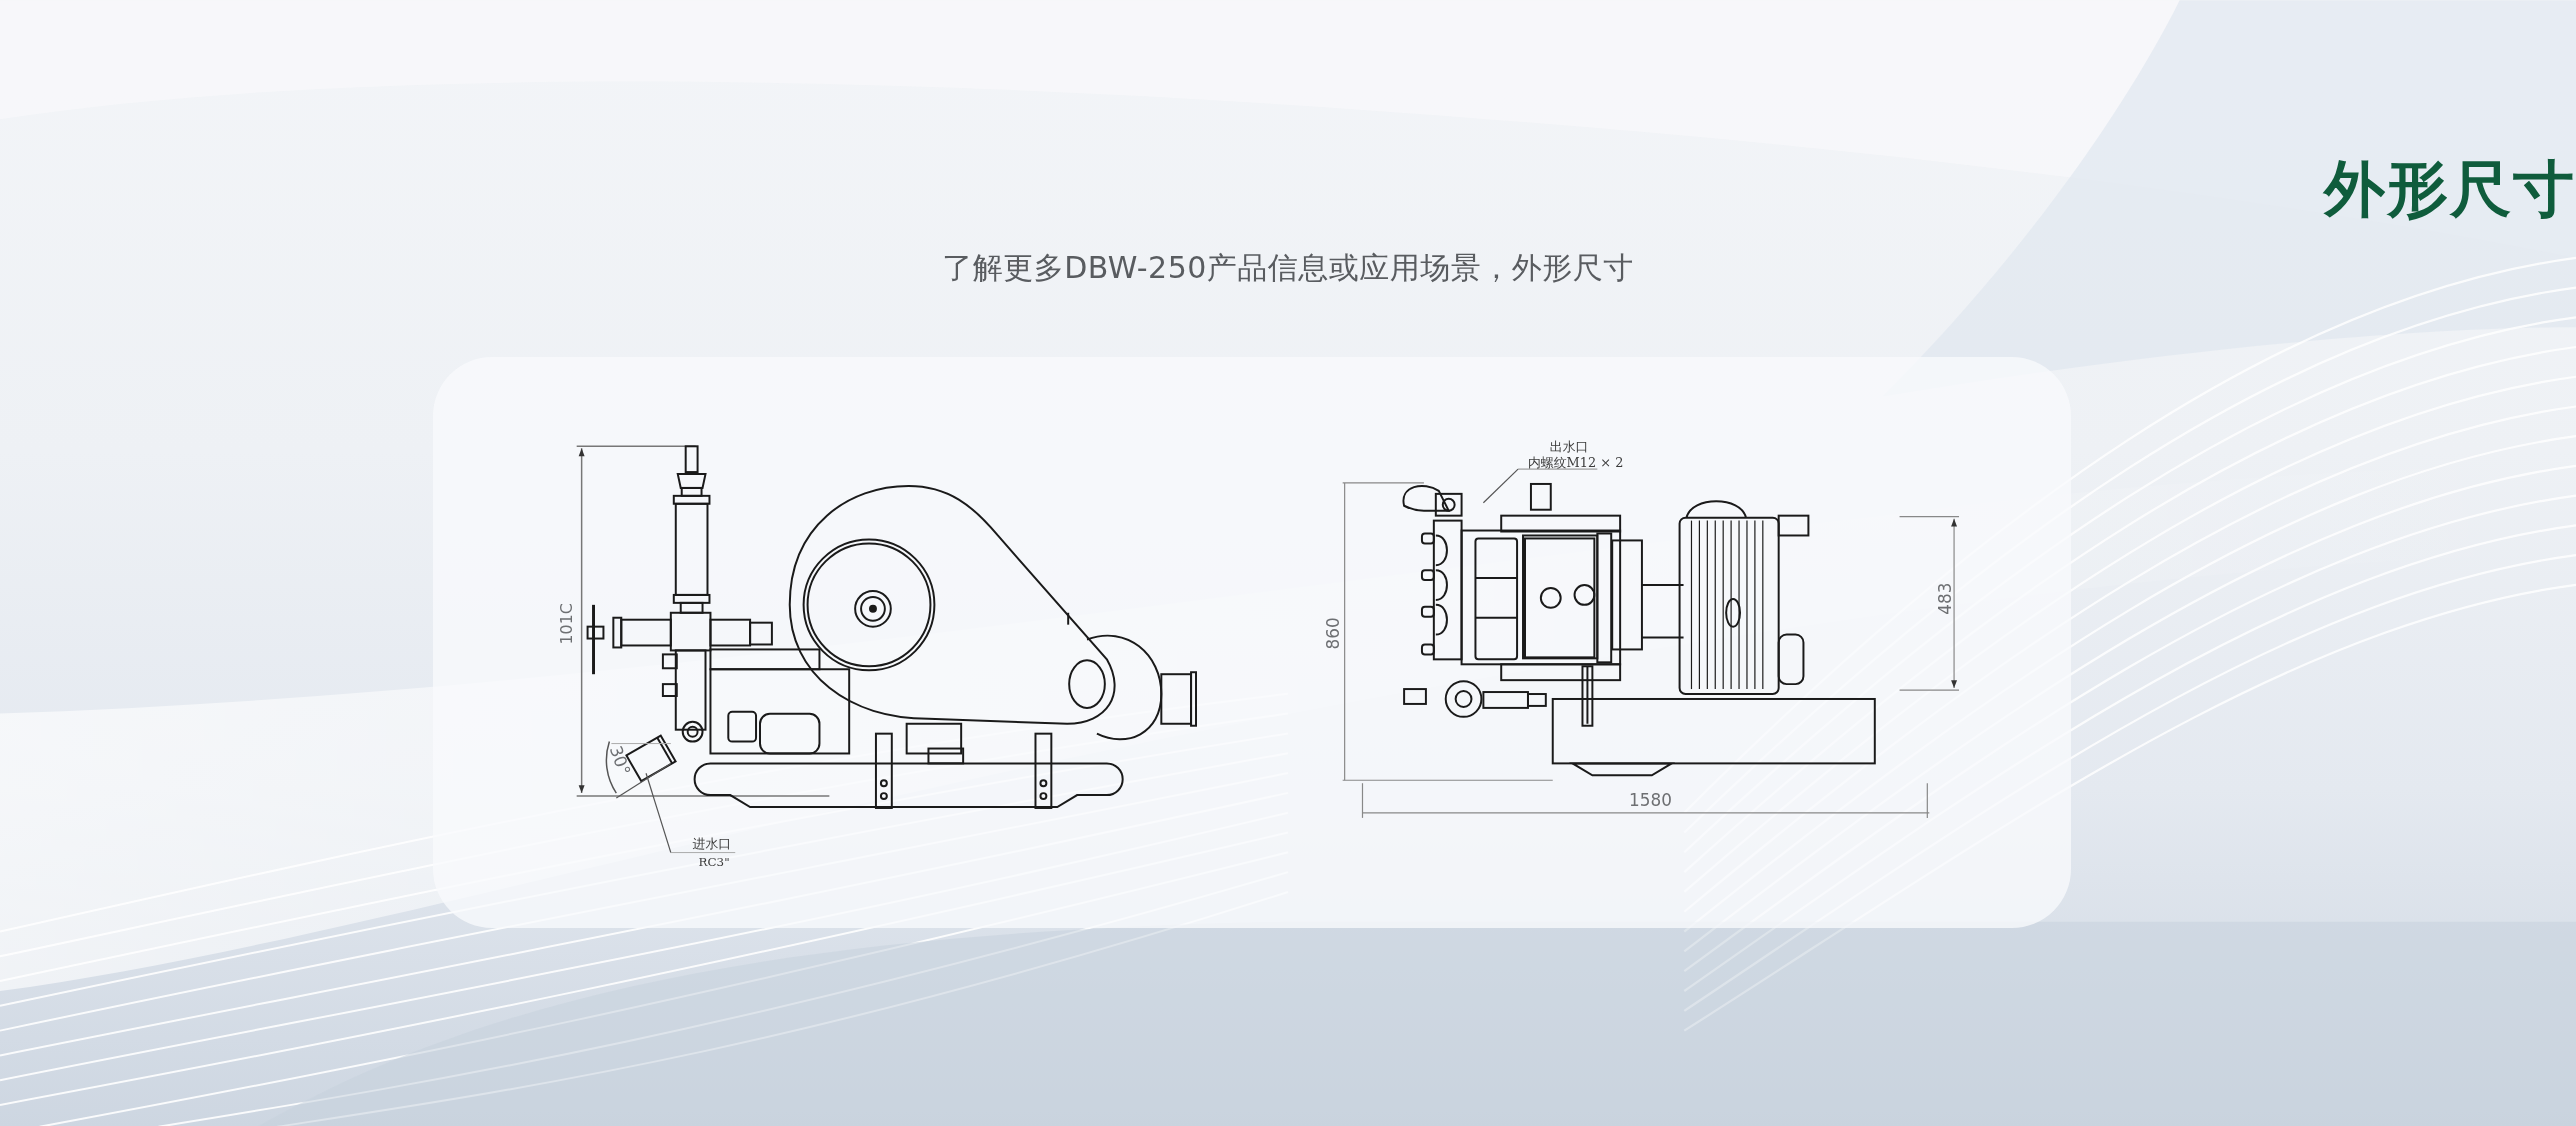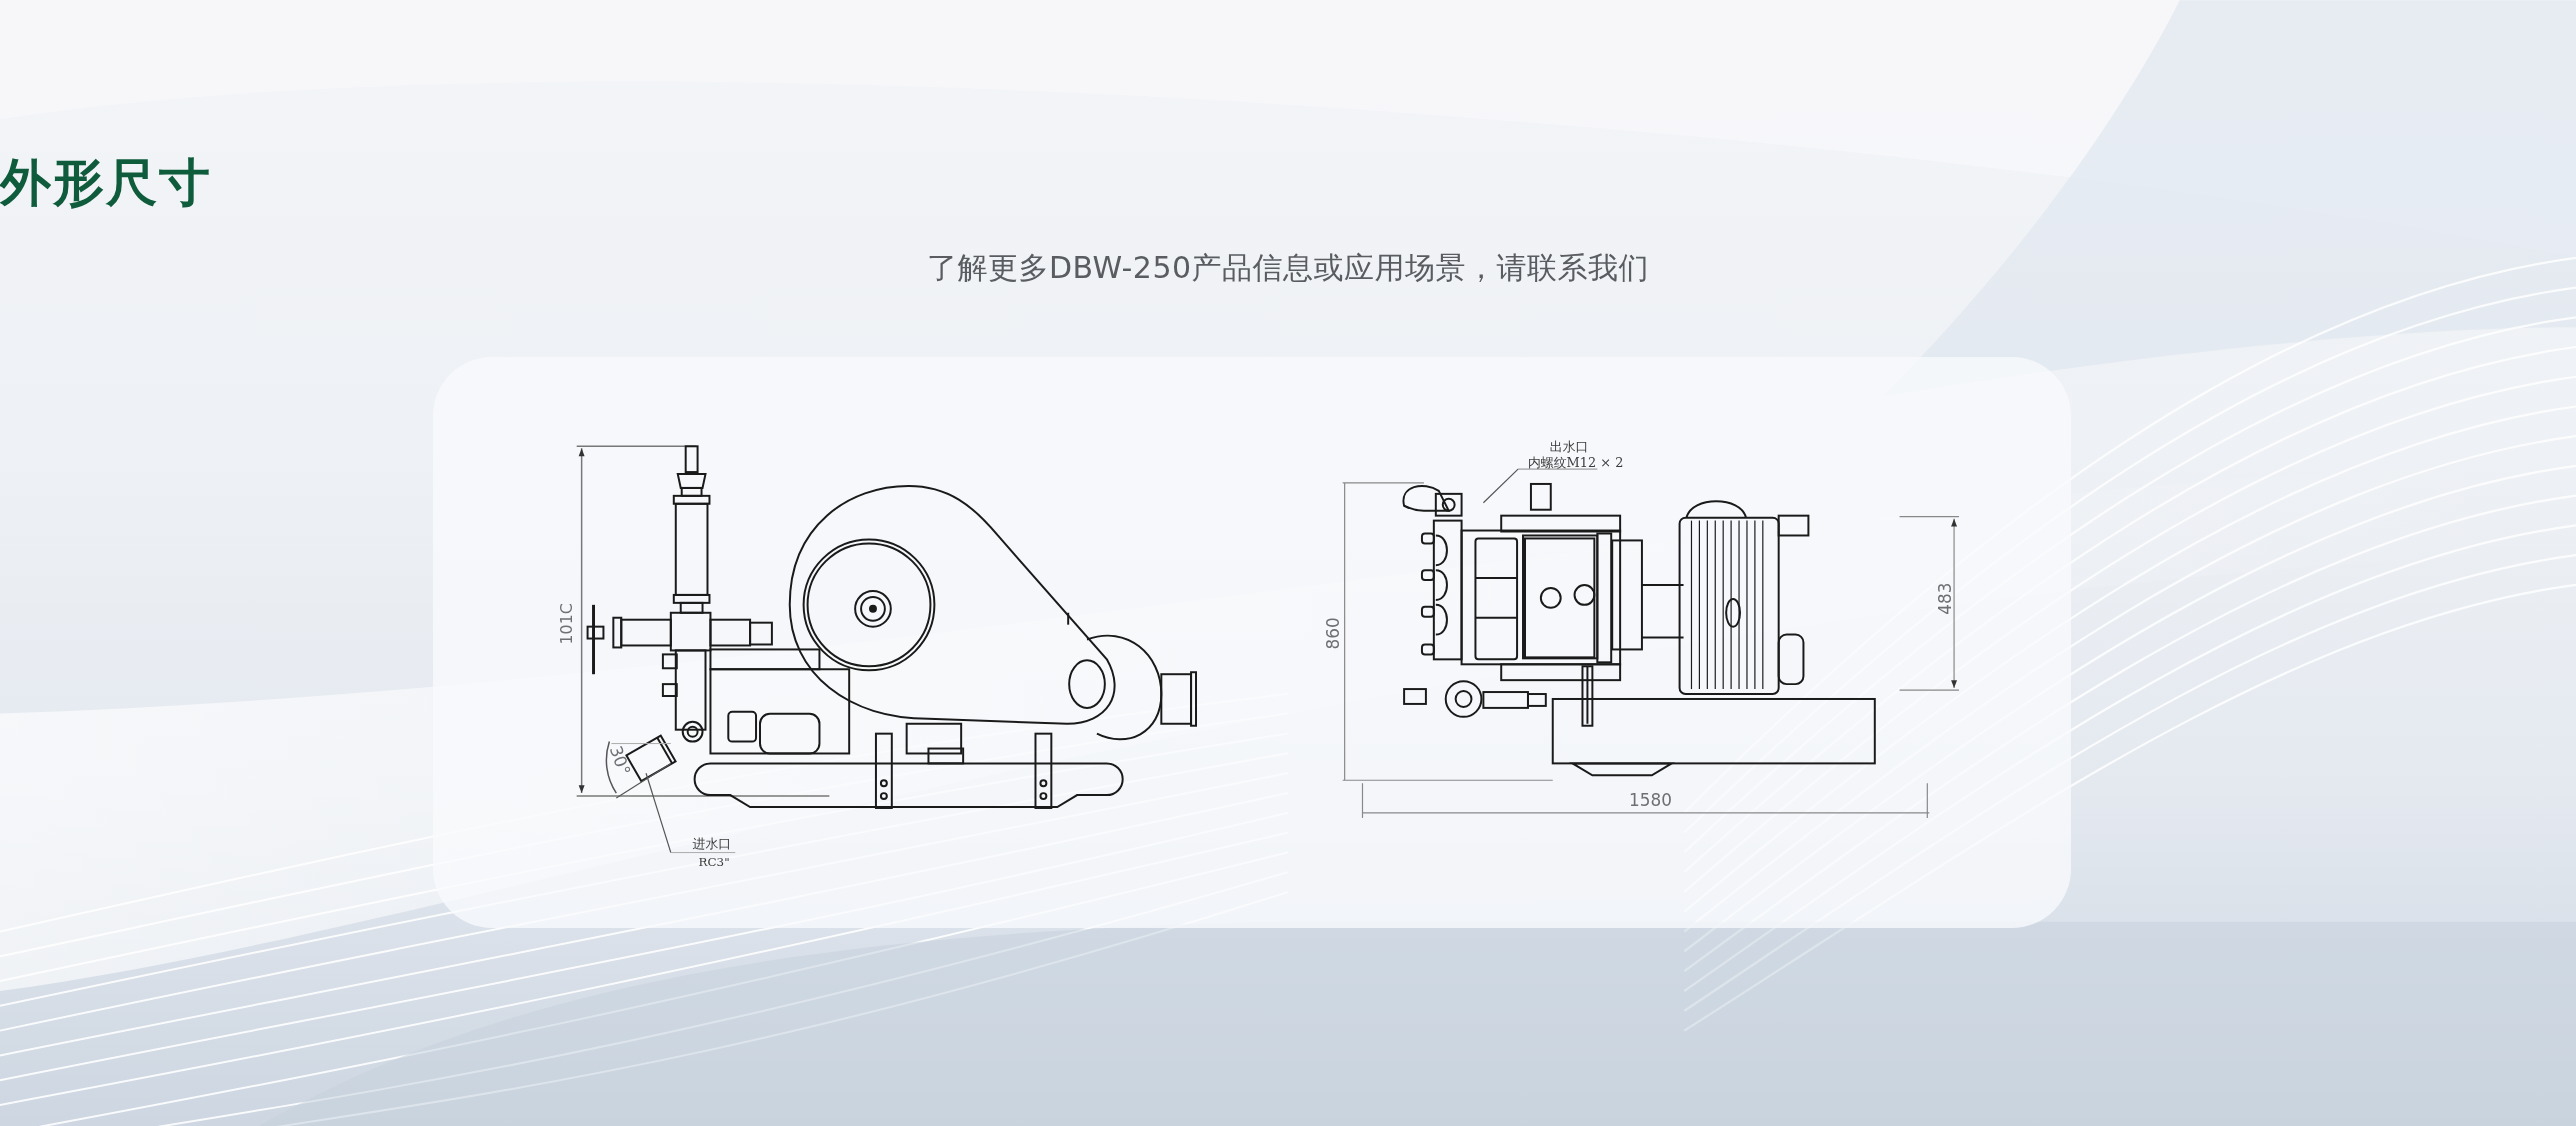--- a/index.html
+++ b/index.html
@@ -3,22 +3,22 @@
   <meta charset="utf-8">
   <style>
     html, body { margin: 0; padding: 0; }
     body {
       width: 2576px; height: 1127px; overflow: hidden; position: relative;
       font-family: "DejaVu Sans", "Liberation Sans", sans-serif;
       background: linear-gradient(180deg, #f3f5f8 0%, #eef1f5 40%, #e4e9f0 70%, #cdd6e1 100%);
     }
     .bg { position: absolute; left: 0; top: 0; width: 2576px; height: 1127px; }
     .title {
-      position: absolute; left: 0; right: 0; top: 149px; text-align: left;
-      font-size: 51px; font-weight: bold; color: #0f5c3c; letter-spacing: 2px;
+      position: absolute; left: 0; right: 0; top: 149px; text-align: right;
+      font-size: 61px; font-weight: bold; color: #0f5c3c; letter-spacing: 2px;
     }
     .subtitle {
       position: absolute; left: 0; right: 0; top: 248px; text-align: center;
       font-size: 30px; color: #595c60; letter-spacing: 0.5px;
     }
     .card {
       position: absolute; left: 433px; top: 357px; width: 1638px; height: 571px;
       border-radius: 59px; background: rgba(248,250,252,0.78);
     }
     .drawing { position: absolute; left: 0; top: 0; }
@@ -62,21 +62,21 @@
     <path d="M0 1090 C400 1010 800 940 1300 820"></path>
     <path d="M0 1115 C400 1040 700 980 1300 840"></path>
     <path d="M40 1137 C400 1070 700 1010 1300 860"></path>
     <path d="M160 1137 C450 1090 750 1040 1300 880"></path>
     <path d="M280 1137 C520 1100 800 1060 1300 900"></path>
   </g>
   <path d="M260 1137 C500 1000 800 940 1300 930 H2600 V1137 Z" fill="#c6d1dd" opacity="0.55"></path>
 </svg>
 
 <div class="title">外形尺寸</div>
-<div class="subtitle">了解更多DBW-250产品信息或应用场景，请联系我们</div>
+<div class="subtitle">了解更多DBW-250产品信息或应用场景，外形尺寸</div>
 
 <div class="card">
   <svg class="drawing" width="1638" height="571" viewBox="0 0 1653 576">
 
     <g stroke="#1a1a1a" fill="none" stroke-width="2">
 
       <line x1="145" y1="90" x2="265" y2="90" stroke="#777" stroke-width="1.5"></line>
       <line x1="150" y1="92" x2="150" y2="440" stroke="#777" stroke-width="1.5"></line>
       <line x1="145" y1="443" x2="400" y2="443" stroke="#777" stroke-width="1.5"></line>
       <path d="M150 92 l-3 8 h6 z" fill="#333" stroke="none"></path>

